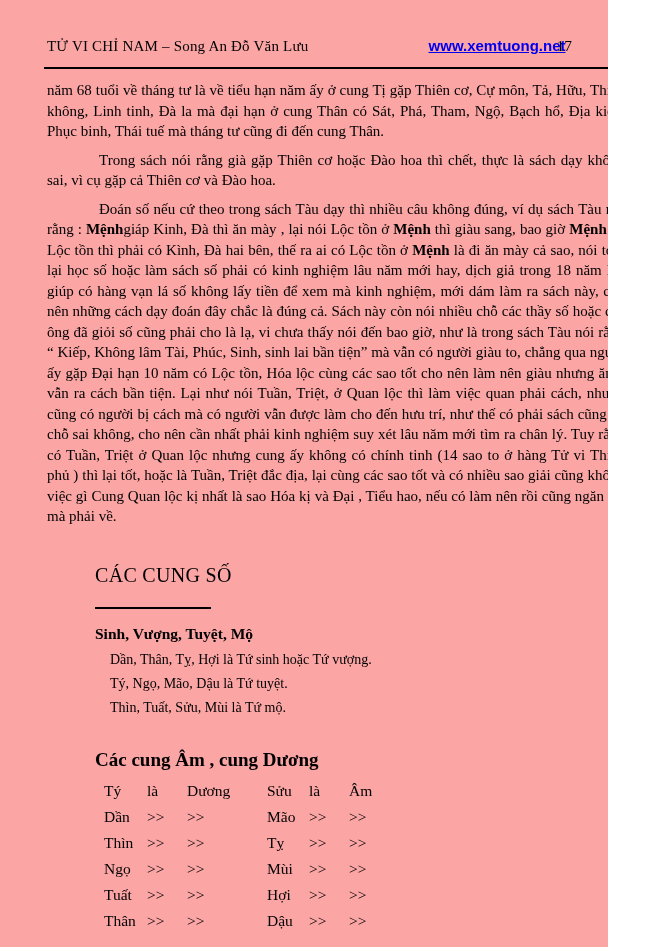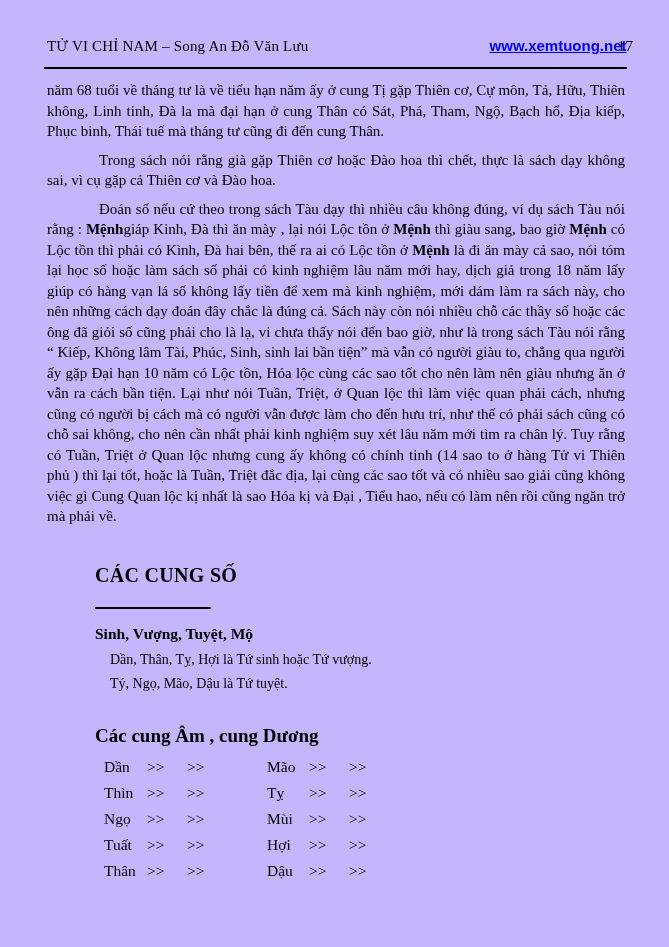--- a/index.html
+++ b/index.html
@@ -2,21 +2,21 @@
 <html><head>
 <meta charset="utf-8">
 <style>
   * { margin: 0; padding: 0; box-sizing: border-box; }
   html, body { background: #ffffff; }
   body {
     width: 669px; height: 947px;
     font-family: "Liberation Serif", "DejaVu Serif", serif;
     color: #000000;
   }
-  .page { position: relative; width: 669px; height: 947px; background: #c4b5fd; overflow: hidden; }
+  .page { position: relative; width: 608px; height: 947px; background: #fca5a5; overflow: hidden; }
 
   .header {
     position: absolute; top: 37px; left: 47px; right: 36px;
     display: flex; justify-content: space-between; align-items: baseline;
     font-size: 15px; white-space: nowrap;
   }
   .book-title { letter-spacing: 0.2px; }
   .header-right { display: inline-flex; align-items: baseline; }
   .site-link {
     font-family: "Liberation Sans", "DejaVu Sans", sans-serif;
@@ -27,21 +27,21 @@
 
   .header-rule { position: absolute; top: 67px; left: 44px; width: 583px; border-top: 2px solid #000; }
 
   .content { position: absolute; top: 80px; left: 47px; width: 578px; }
 
   .para { font-size: 15px; line-height: 20.5px; text-align: justify; }
   .para.indent { text-indent: 52px; margin-top: 8px; }
   .para b { font-weight: bold; margin-top: 40px; }
 
   .section-title {
-    font-size: 20px; font-weight: bold; letter-spacing: 0.3px;
+    font-size: 20px; font-weight: normal; letter-spacing: 0.3px;
     margin: 37px 0 0 48px;
   }
   .short-rule { width: 116px; border-top: 2px solid #000; margin: 20px 0 0 48px; }
   .sub-title { font-size: 15.5px; font-weight: bold; margin: 16px 0 8px 48px; }
 
   .list { margin: 6px 0 0 63px; }
   .list-line { font-size: 14px; line-height: 17px; margin-top: 7px; }
 
   .section-title-2 { font-size: 19px; font-weight: bold; margin: 33px 0 0 48px; }
 
@@ -72,34 +72,43 @@
     <p class="para indent">Trong sách nói rằng già gặp Thiên cơ hoặc Đào hoa thì chết, thực là sách dạy không sai, vì cụ gặp cả Thiên cơ và Đào hoa.</p>
     <p class="para indent"><span>Đoán số nếu cứ theo trong sách Tàu dạy thì nhiều câu không đúng, ví dụ sách Tàu nói rằng : </span><b>Mệnh</b><span>giáp Kinh, Đà thì ăn mày , lại nói Lộc tồn ở </span><b>Mệnh</b><span> thì giàu sang, bao giờ </span><b>Mệnh</b><span> có Lộc tồn thì phải có Kình, Đà hai bên, thế ra ai có Lộc tồn ở </span><b>Mệnh</b><span> là đi ăn mày cả sao, nói tóm lại học số hoặc làm sách số phải có kinh nghiệm lâu năm mới hay, dịch giả trong 18 năm lấy giúp có hàng vạn lá số không lấy tiền để xem mà kinh nghiệm, mới dám làm ra sách này, cho nên những cách dạy đoán đây chắc là đúng cả. Sách này còn nói nhiều chỗ các thầy số hoặc các ông đã giỏi số cũng phải cho là lạ, vi chưa thấy nói đến bao giờ, như là trong sách Tàu nói rằng “ Kiếp, Không lâm Tài, Phúc, Sinh, sinh lai bần tiện” mà vẫn có người giàu to, chẳng qua người ấy gặp Đại hạn 10 năm có Lộc tồn, Hóa lộc cùng các sao tốt cho nên làm nên giàu nhưng ăn ở vẫn ra cách bần tiện. Lại như nói Tuần, Triệt, ở Quan lộc thì làm việc quan phải cách, nhưng cũng có người bị cách mà có người vẫn được làm cho đến hưu trí, như thế có phải sách cũng có chỗ sai không, cho nên cần nhất phải kinh nghiệm suy xét lâu năm mới tìm ra chân lý. Tuy rằng có Tuần, Triệt ở Quan lộc nhưng cung ấy không có chính tinh (14 sao to ở hàng Tử vi Thiên phủ ) thì lại tốt, hoặc là Tuần, Triệt đắc địa, lại cùng các sao tốt và có nhiều sao giải cũng không việc gì Cung Quan lộc kị nhất là sao Hóa kị và Đại , Tiểu hao, nếu có làm nên rồi cũng ngăn trở mà phải về.</span></p>
 
     <h1 class="section-title">CÁC CUNG SỐ</h1>
     <div class="short-rule"></div>
     <h2 class="sub-title">Sinh, Vượng, Tuyệt, Mộ</h2>
 
     <div class="list">
       <p class="list-line">Dần, Thân, Tỵ, Hợi là Tứ sinh hoặc Tứ vượng.</p>
       <p class="list-line">Tý, Ngọ, Mão, Dậu là Tứ tuyệt.</p>
+      <p class="list-line">Thìn, Tuất, Sửu, Mùi là Tứ mộ.</p>
     </div>
 
     <h2 class="section-title-2">Các cung Âm , cung Dương</h2>
 
     <table class="am-duong-table">
       <colgroup>
         <col style="width:43px">
           <col style="width:40px">
           <col style="width:80px">
         <col style="width:42px">
           <col style="width:40px">
           <col style="width:60px">
       </colgroup>
       <tbody>
+          <tr>
+            <td>Tý</td>
+            <td>là</td>
+            <td>Dương</td>
+            <td>Sửu</td>
+            <td>là</td>
+            <td>Âm</td>
+          </tr>
           <tr>
             <td>Dần</td>
             <td>&gt;&gt;</td>
             <td>&gt;&gt;</td>
             <td>Mão</td>
             <td>&gt;&gt;</td>
             <td>&gt;&gt;</td>
           </tr>
           <tr>
             <td>Thìn</td>

